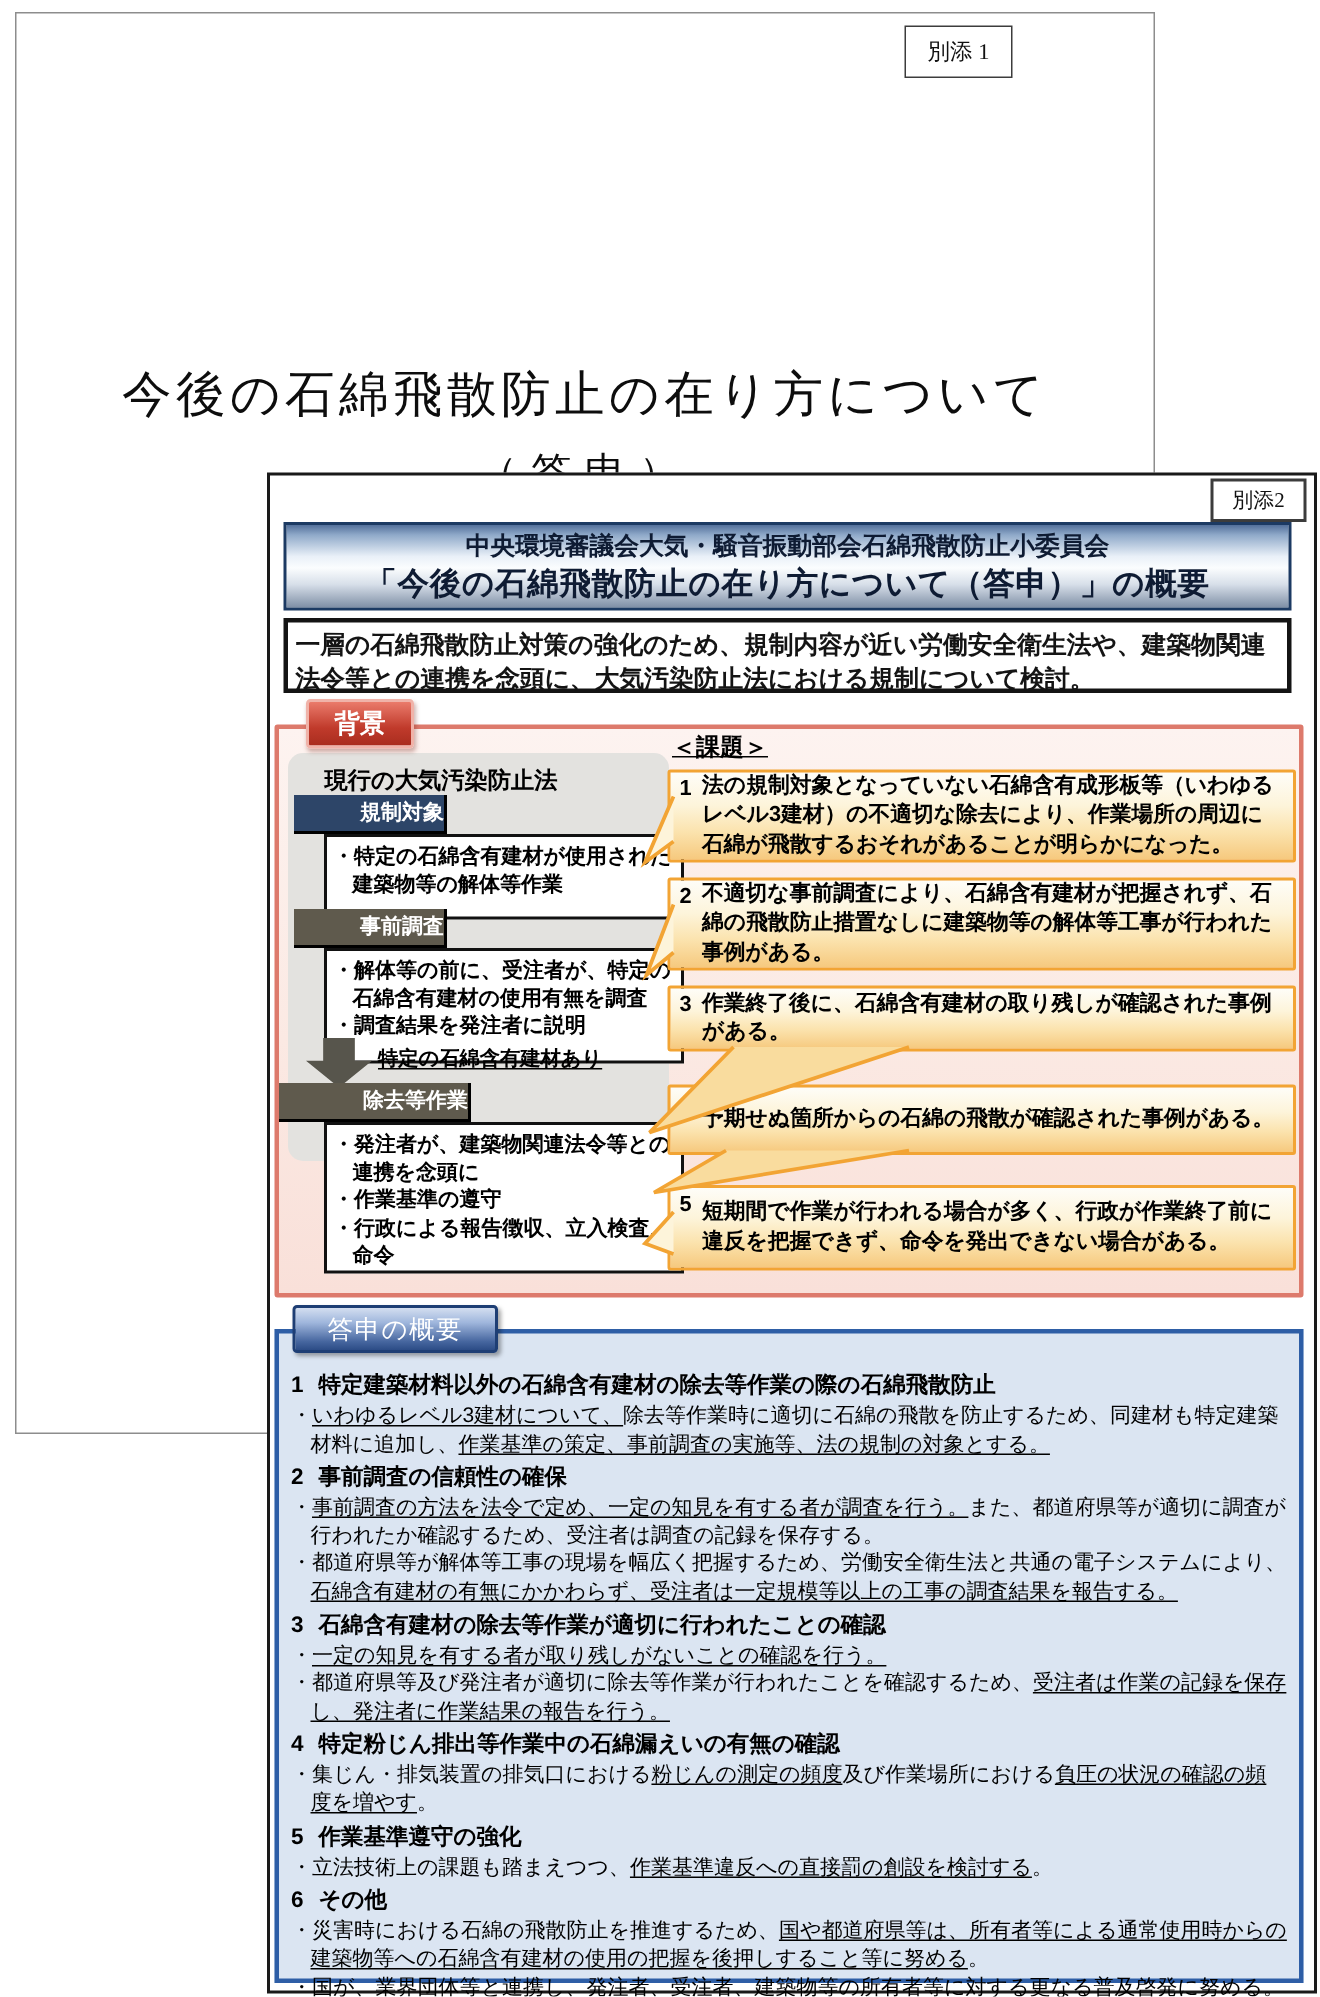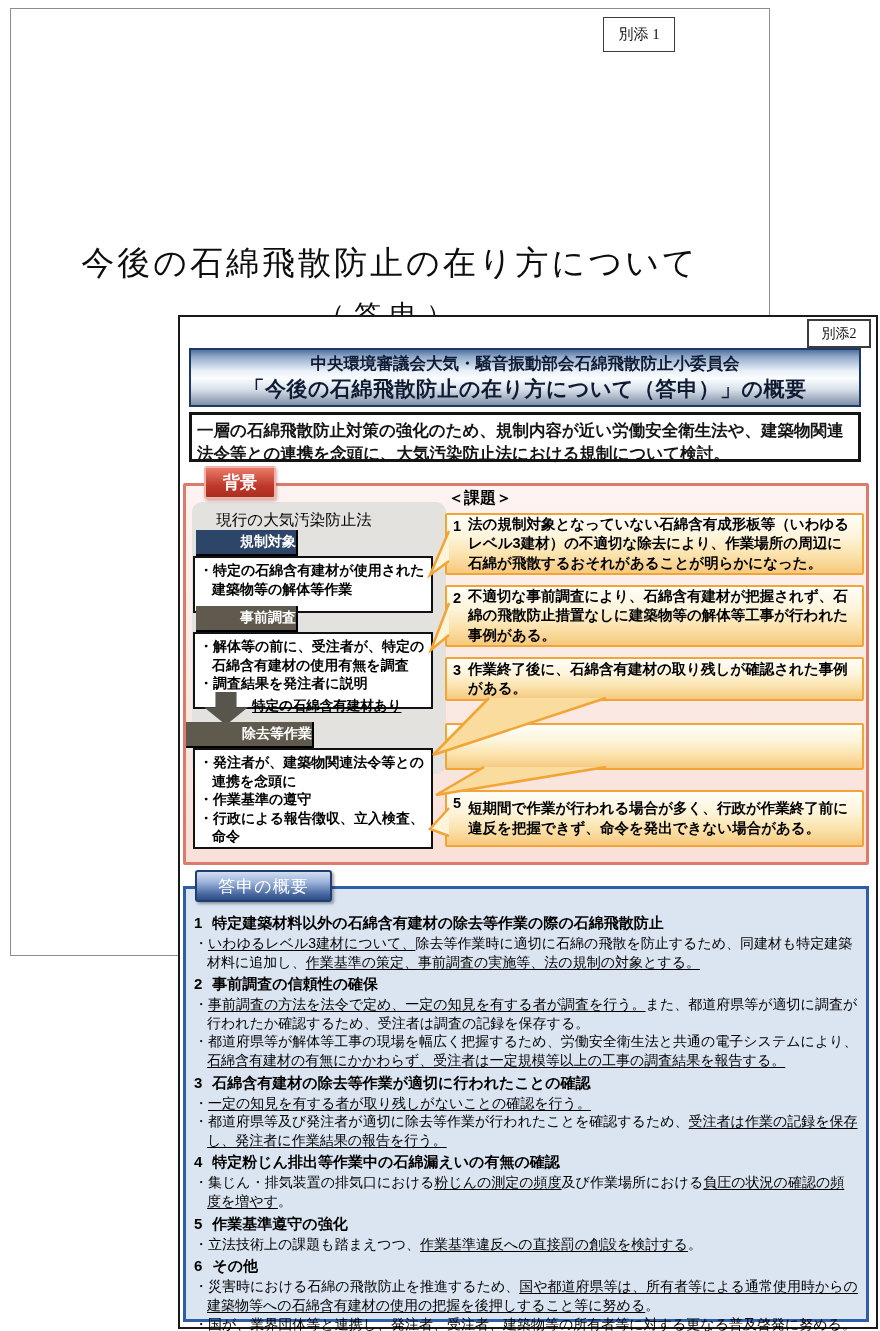--- a/index.html
+++ b/index.html
@@ -38,41 +38,41 @@
                 background:linear-gradient(180deg,#fdf3f0 0%,#fbe9e3 55%,#f9e0d9 100%); }
   .bg-label { position:absolute; left:14px; top:149px; z-index:6; padding:3px 17px;
               font-size:17px; font-weight:bold; color:#fff; border-radius:3px;
               background:linear-gradient(180deg,#ea7b6b 0%,#c03a2b 60%,#a92d1f 100%);
               border:2px solid #f0b3a9; box-shadow:1px 2px 3px rgba(120,40,30,.35);margin-left:10px; }
 
   .bg-inner { position:absolute; inset:0; }
   .gray-panel { position:absolute; left:6px; top:16px; width:254px; height:272px;
                 background:#e3e2df; border-radius:10px; }
   .current-law { position:absolute; left:6px; top:24px; width:204px; text-align:center;
-                 font-size:15.5px; font-weight:normal; color:#000; }
+                 font-size:15.5px; font-weight:bold; color:#000; }
 
   .block-label { position:absolute; color:#fff; font-weight:bold; font-size:14px; text-align:right;
                  padding:3px 0; border-right:2.5px solid #000; border-bottom:2.5px solid #000; z-index:3; }
   .block-label.b0 { left:10px; top:44px;  width:102px; background:#2d4568; }
   .block-label.b1 { left:10px; top:120px; width:102px; background:#5f5a4d; }
   .block-label.b2 { left:0; top:236px; width:128px; background:#5f5a4d; }
 
   .white-box { position:absolute; background:#fff; border:2.5px solid #111; padding:3px 4px;
-               font-size:14px; font-weight:bold; line-height:1.33; color:#000; z-index:2; }
+               font-size:14px; font-weight:bold; line-height:1.33; color:#000; z-index:2;margin-left:23px; }
   .white-box.b0 { left:7px; top:70px;  width:240px; height:57px; }
   .white-box.b1 { left:7px; top:146px; width:240px; height:77px; }
   .white-box.b2 { left:7px; top:262px; width:240px; height:101px; }
   .white-box .li { padding-left:13px; text-indent:-13px; }
 
   .down-arrow { position:absolute; left:18px; top:206px; width:44px; height:33px; background:#57554c;
                 clip-path:polygon(26% 0,74% 0,74% 46%,100% 46%,50% 100%,0 46%,26% 46%); z-index:2; }
   .arrow-note { position:absolute; left:66px; top:211px; font-size:13.5px; font-weight:bold;
                 text-decoration:underline; text-underline-offset:2px; color:#000; z-index:2; }
 
-  .issues-title { position:absolute; left:262px; top:2px; font-size:16px; font-weight:bold; color:#000; }
+  .issues-title { position:absolute; left:262px; top:2px; font-size:16px; font-weight:bold; color:#000;text-decoration:underline; }
   .callout { position:absolute; left:259px; width:419px; border:2.5px solid #f2a434; border-radius:2px;
              background:linear-gradient(180deg,#fefdf8 0%,#fdf4da 38%,#fbe3ae 68%,#f6c97e 100%);
              padding:2px 6px; font-size:14.5px; font-weight:bold; line-height:1.33; color:#000;
              display:flex; gap:7px; align-items:center; z-index:3; }
   .callout .no { align-self:flex-start; flex:0 0 auto; }
   .callout.c0 { top:27px;  height:62px; }
   .callout.c1 { top:99px;  height:62px; }
   .callout.c2 { top:171px; height:44px; }
   .callout.c3 { top:237px; height:47px; }
   .callout.c4 { top:304px; height:57px; }
@@ -151,20 +151,21 @@
           <div class="callout c1">
             <span class="no">2</span>
             <span class="txt">不適切な事前調査により、石綿含有建材が把握されず、石綿の飛散防止措置なしに建築物等の解体等工事が行われた事例がある。</span>
           </div>
           <div class="callout c2">
             <span class="no">3</span>
             <span class="txt">作業終了後に、石綿含有建材の取り残しが確認された事例がある。</span>
           </div>
           <div class="callout c3">
             <span class="no">4</span>
+            <span class="txt">予期せぬ箇所からの石綿の飛散が確認された事例がある。</span>
           </div>
           <div class="callout c4">
             <span class="no">5</span>
             <span class="txt">短期間で作業が行われる場合が多く、行政が作業終了前に違反を把握できず、命令を発出できない場合がある。</span>
           </div>
         </div>
 
       <svg class="tails" viewBox="0 0 680 376">
         <path d="M263,45 L244,89 L263,75" fill="#fdf4da" stroke="#f2a434" stroke-width="2.5"></path>
         <path d="M263,117 L245,164 L263,149" fill="#fdf4da" stroke="#f2a434" stroke-width="2.5"></path>

